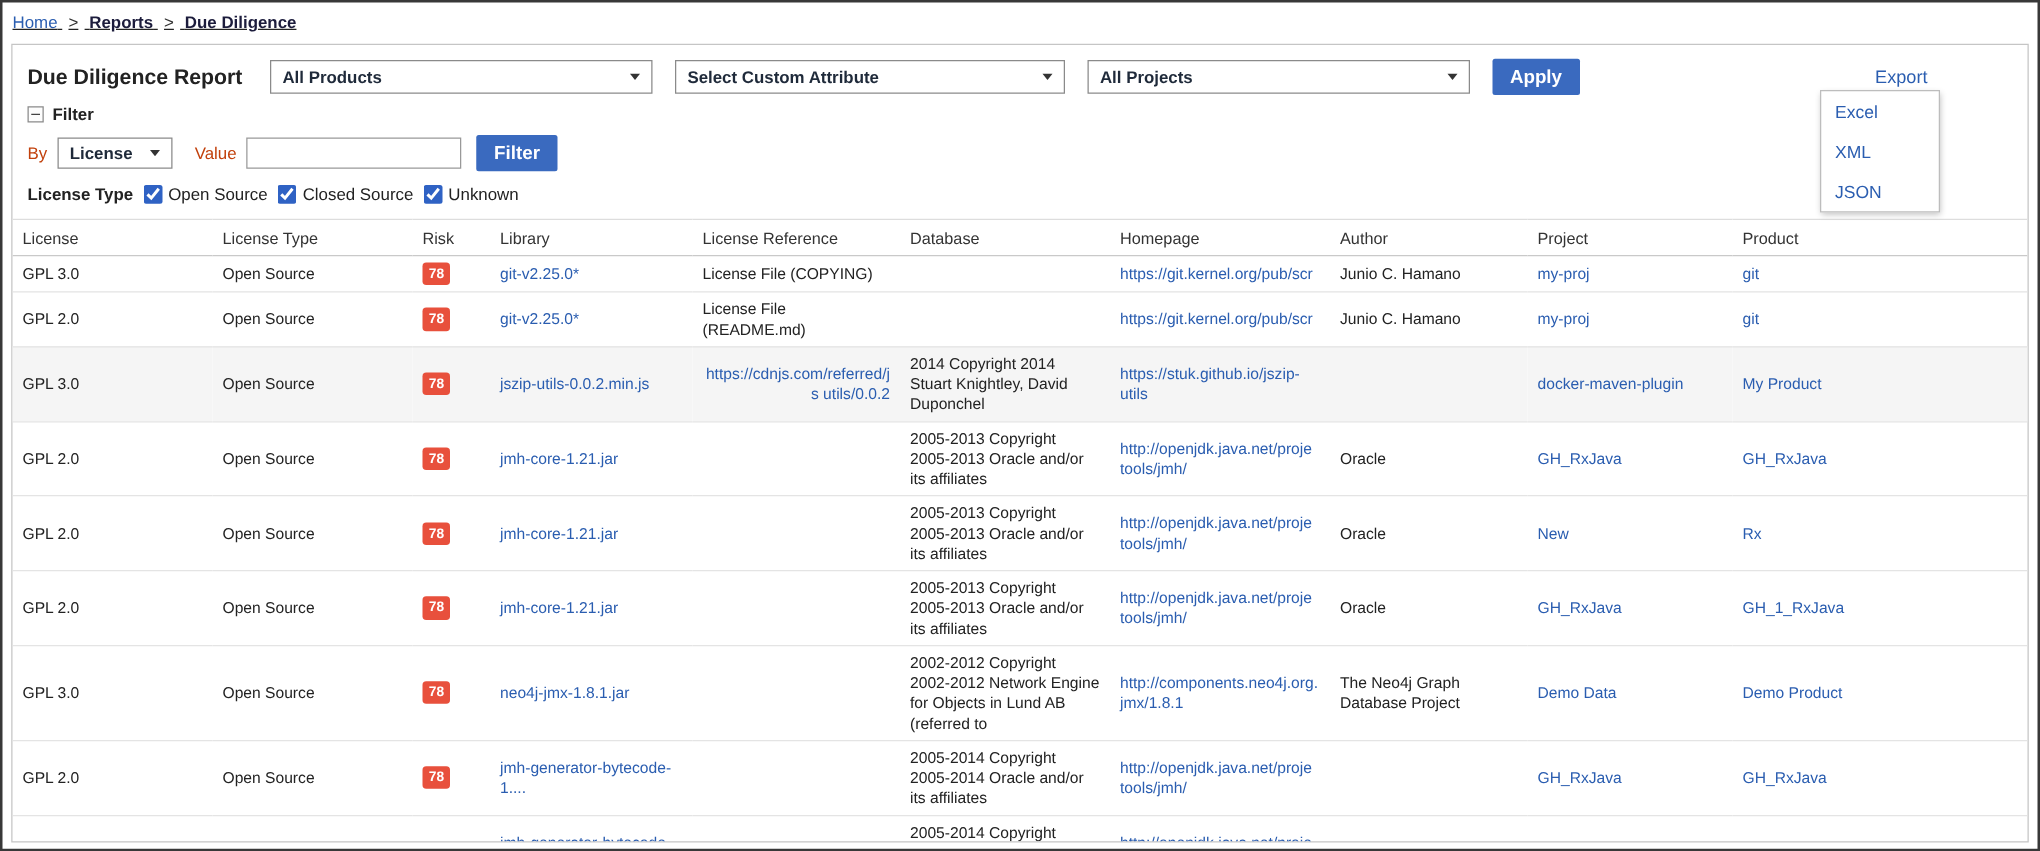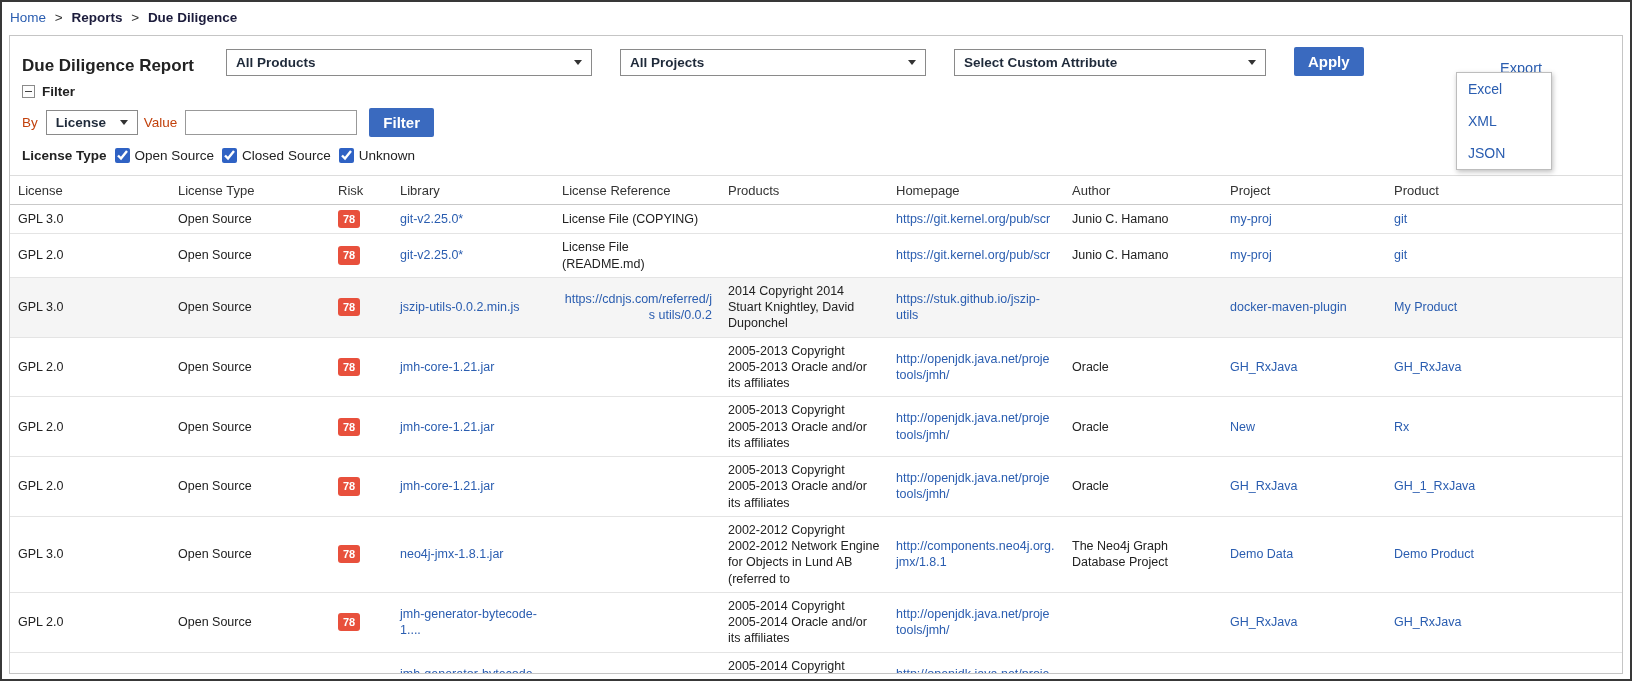--- a/index.html
+++ b/index.html
@@ -19,20 +19,21 @@
     height:681px;
     border:2px solid #383838;
     position:relative;
     background:#fff;
     overflow:hidden;
   }
   
   .breadcrumb{
     padding:8px 8px 4px 8px;
     font-size:13.5px;
+    text-decoration:underline;
   }
   .breadcrumb .home{
     color:var(--link);
     text-decoration:none;
     cursor:pointer;
   }
   .breadcrumb .sep{color:#333;margin:0 5px;}
   .breadcrumb .crumb{color:#1c1c3c;font-weight:700;cursor:pointer;}
   .breadcrumb .crumb.current{cursor:default;}
 
@@ -41,23 +42,23 @@
     position:absolute;
     left:7px;right:7px;top:33px;bottom:5px;
     border:1px solid #c5c5c5;
     background:#fff;
     overflow:hidden;
   }
 
   
   .toolbar{
     display:flex;
-    align-items:flex-end;
+    align-items:center;
     padding:11px 12px 5px 12px;
-    gap:28px;
+    gap:18px;
   }
   .title{
     font-size:17px;
     font-weight:700;
     color:#222;
     white-space:nowrap;
     margin-right:4px;
   }
   .select{
     height:27px;
@@ -65,21 +66,21 @@
     background:#fff;
     display:flex;
     align-items:center;
     justify-content:space-between;
     padding:0 9px;
     font-size:13.5px;
     font-weight:700;
     color:#1f2a3a;
     cursor:pointer;
   }
-  .w-products{width:366px;}
+  .w-products{width:306px;}
   .w-projects{width:306px;}
   .w-attr{width:312px;}
   .w-by{width:92px;height:25px;}
   .caret{
     width:0;height:0;
     border-left:4px solid transparent;
     border-right:4px solid transparent;
     border-top:5px solid #333;
     margin-left:8px;
   }
@@ -145,21 +146,21 @@
     width:7px;height:1px;
     background:#444;
   }
   .filter-row{
     display:flex;
     align-items:center;
     font-size:13.5px;
     margin-bottom:11px;
   }
   .filter-row .lbl{margin-right:8px;color:#c2410c;}
-  .filter-row .lbl.value-lbl{margin-left:6px;}
+  .filter-row .lbl.value-lbl{margin-left:18px;}
   .value-input{
     width:172px;
     height:25px;
     border:1px solid #999;
     font-family:inherit;
     font-size:13px;
     padding:0 6px;
     margin-right:12px;
   }
   .checkbox-row{
@@ -243,27 +244,27 @@
   <div class="panel">
 
     <div class="toolbar">
       <div class="title">Due Diligence Report</div>
 
       <div class="select w-products">
         <span>All Products</span>
         <span class="caret"></span>
       </div>
 
+      <div class="select w-attr">
+        <span>Select Custom Attribute</span>
+        <span class="caret"></span>
+      </div>
+
       <div class="select w-projects">
         <span>All Projects</span>
-        <span class="caret"></span>
-      </div>
-
-      <div class="select w-attr">
-        <span>Select Custom Attribute</span>
         <span class="caret"></span>
       </div>
 
       <button class="btn">Apply</button>
 
       <div class="export-label">Export</div>
     </div>
 
     <div class="export-menu">
         <div class="export-item">Excel</div>
@@ -320,21 +321,21 @@
         <col style="width:164px">
         <col>
       </colgroup>
       <thead>
         <tr>
             <th>License</th>
             <th>License Type</th>
             <th>Risk</th>
             <th>Library</th>
             <th>License Reference</th>
-            <th>Products</th>
+            <th>Database</th>
             <th>Homepage</th>
             <th>Author</th>
             <th>Project</th>
             <th>Product</th>
           </tr>
       </thead>
       <tbody>
           <tr>
     <td>GPL 3.0</td>
     <td>Open Source</td>

